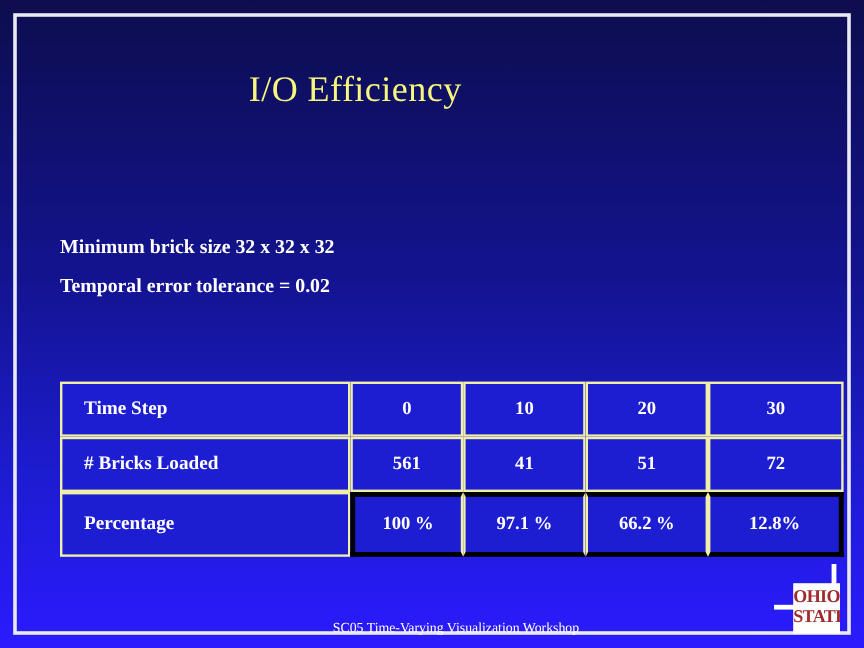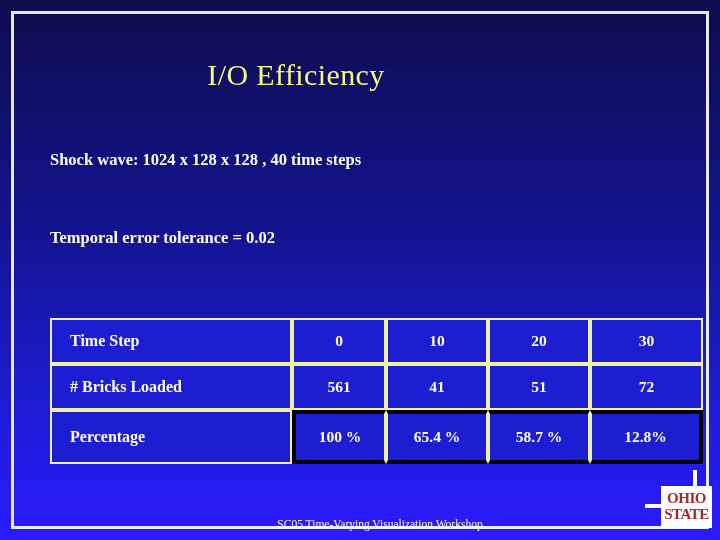--- a/index.html
+++ b/index.html
@@ -104,21 +104,21 @@
     text-align: center;
     color: #ffffff;
     font-size: 11.5px;
     font-family: "Liberation Serif", "DejaVu Serif", serif;
     padding-left: 20px;
   }
   #logo {
     position: absolute;
     left: 661px;
     top: 486px;
-    width: 51px;
+    width: 39px;
     height: 42px;
     background: #ffffff;
     overflow: hidden;
   }
   #logo .l1, #logo .l2 {
     color: #9e2a2b;
     font-family: "Liberation Serif", "DejaVu Serif", serif;
     font-weight: bold;
     font-size: 15px;
     letter-spacing: -0.5px;
@@ -146,21 +146,21 @@
 </style>
 </head>
 <body>
 
 <div id="slide">
 
   <div id="frame"></div>
 
   <div id="title">I/O Efficiency</div>
 
-  <div class="bullet" id="b0">Shock wave: 1024 x 128 x 128 , 40 time steps</div>
+  <div class="bullet" id="b1">Minimum brick size 32 x 32 x 32</div>
   <div class="bullet" id="b2">Temporal error tolerance = 0.02</div>
 
   <div id="table-wrap">
     <table class="data">
       <tbody>
         <tr>
           <td class="label" style="width:220px">Time Step</td>
           <td class="val v-first" style="width:90px">0</td>
           <td class="val" style="width:98px">10</td>
           <td class="val" style="width:98px">20</td>
@@ -169,22 +169,22 @@
         <tr>
           <td class="label"># Bricks Loaded</td>
           <td class="val v-first">561</td>
           <td class="val">41</td>
           <td class="val">51</td>
           <td class="val v-last">72</td>
         </tr>
         <tr class="hl">
           <td class="label">Percentage</td>
           <td class="val v-first">100 %</td>
-          <td class="val">65.4 %</td>
-          <td class="val">58.7 %</td>
+          <td class="val">97.1 %</td>
+          <td class="val">66.2 %</td>
           <td class="val v-last">12.8%</td>
         </tr>
       </tbody>
     </table>
   </div>
 
   <div id="footer">SC05 Time-Varying Visualization Workshop</div>
 
   <div id="logo-tick"></div>
   <div id="logo-bar"></div>

